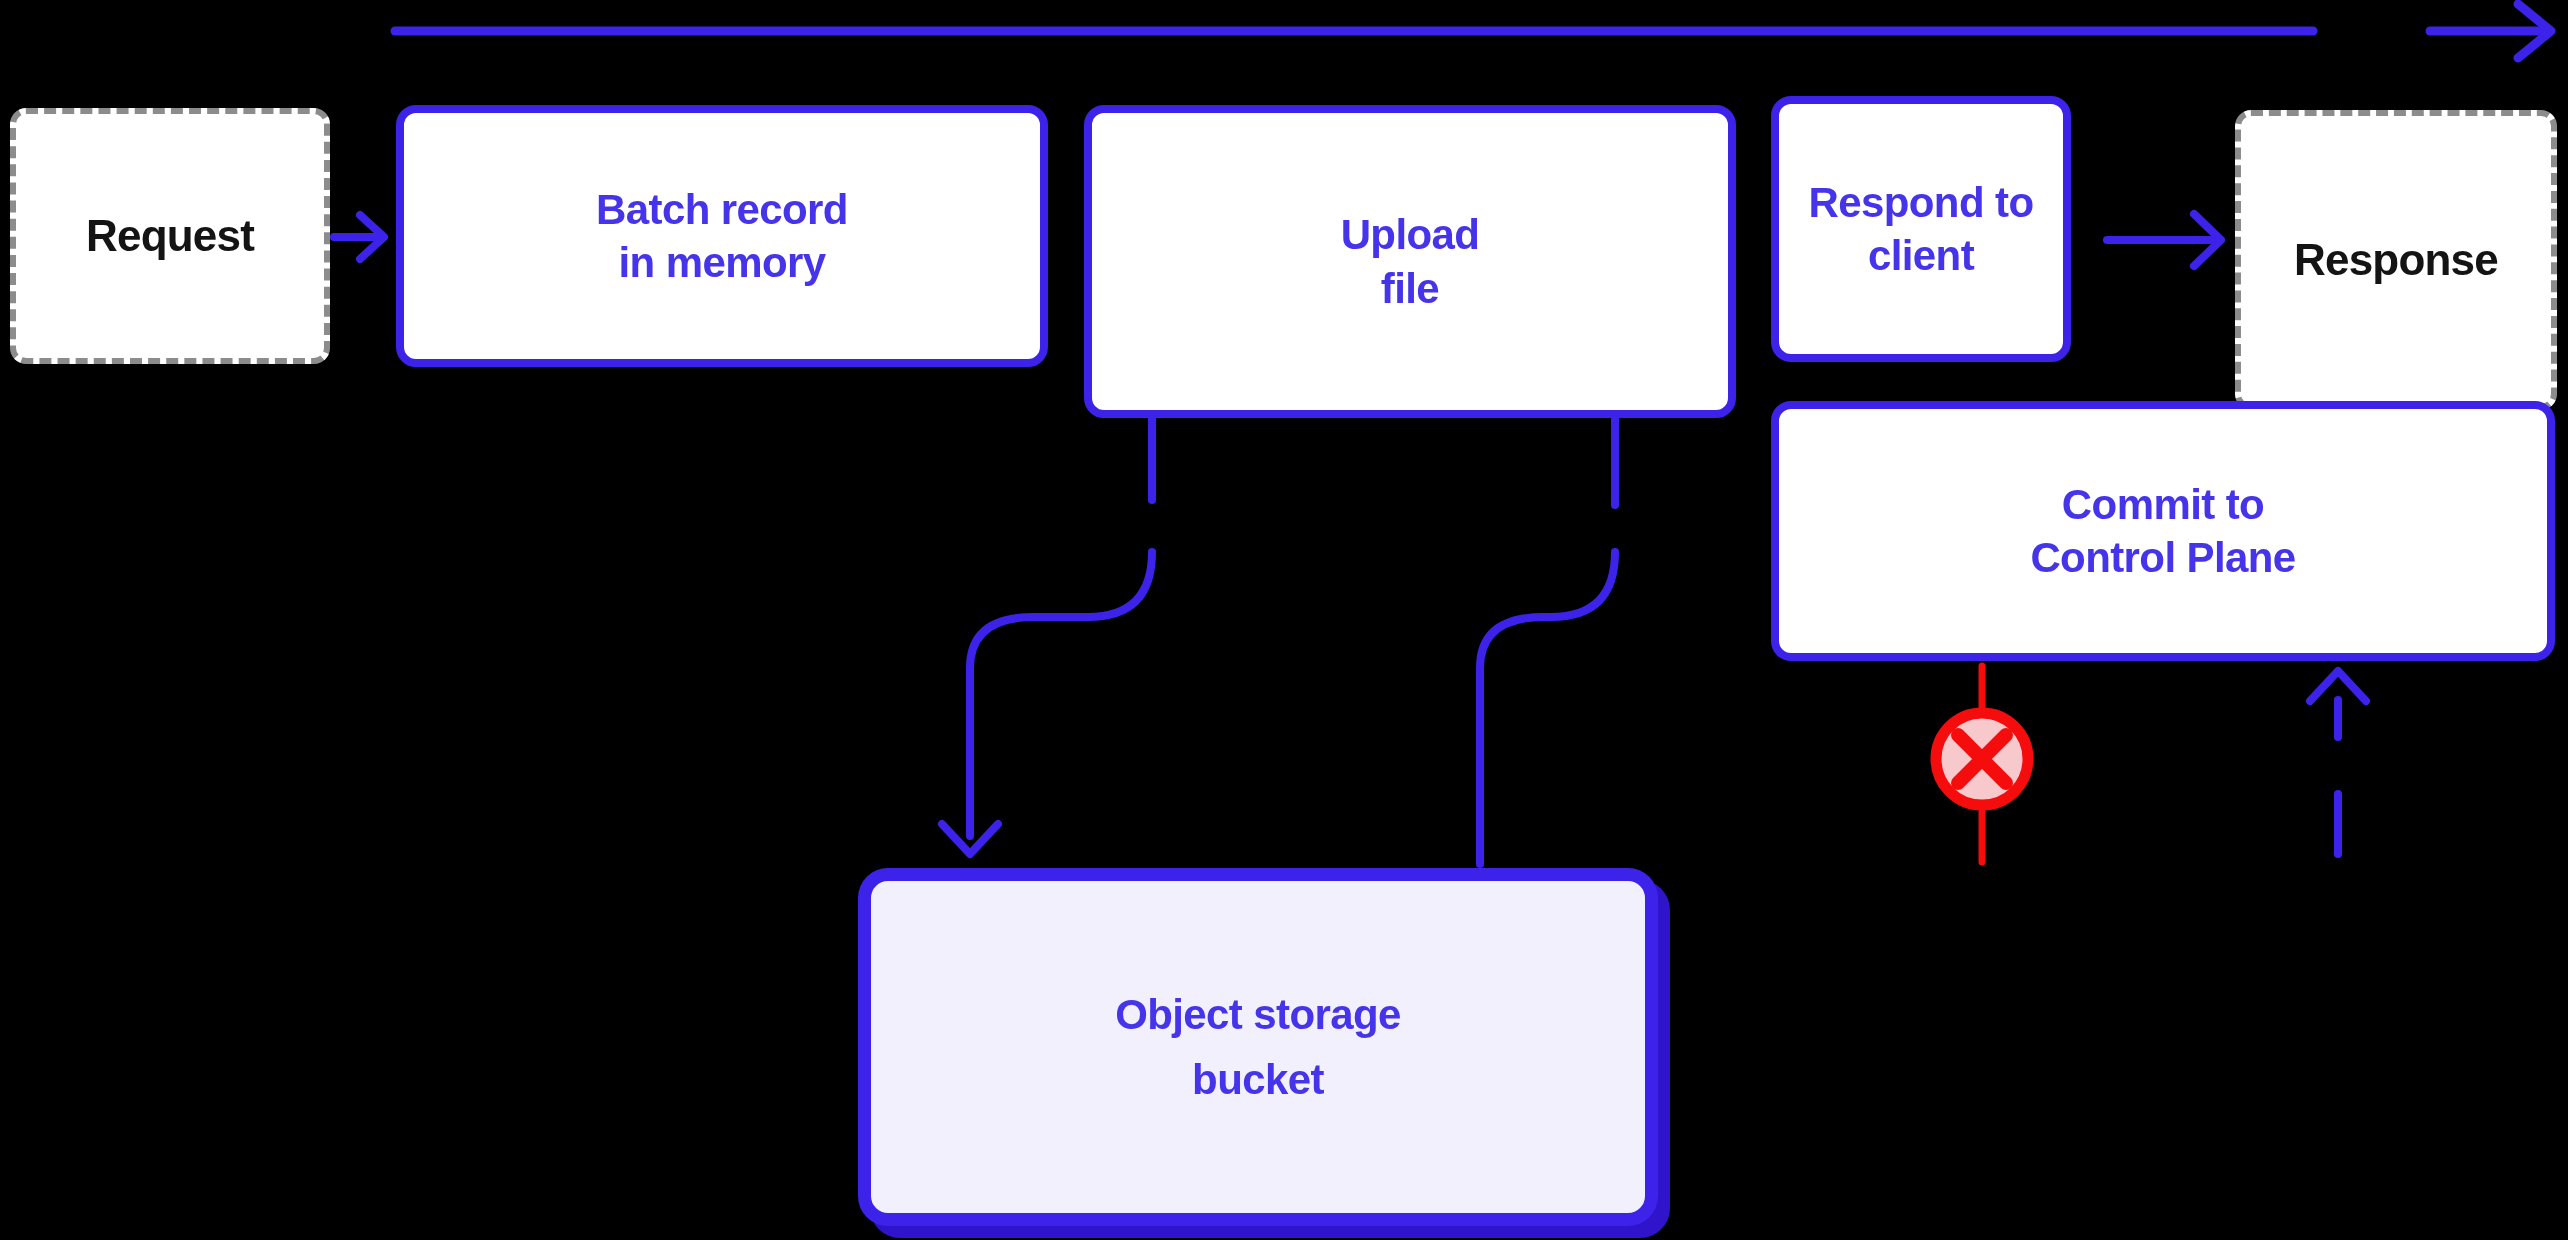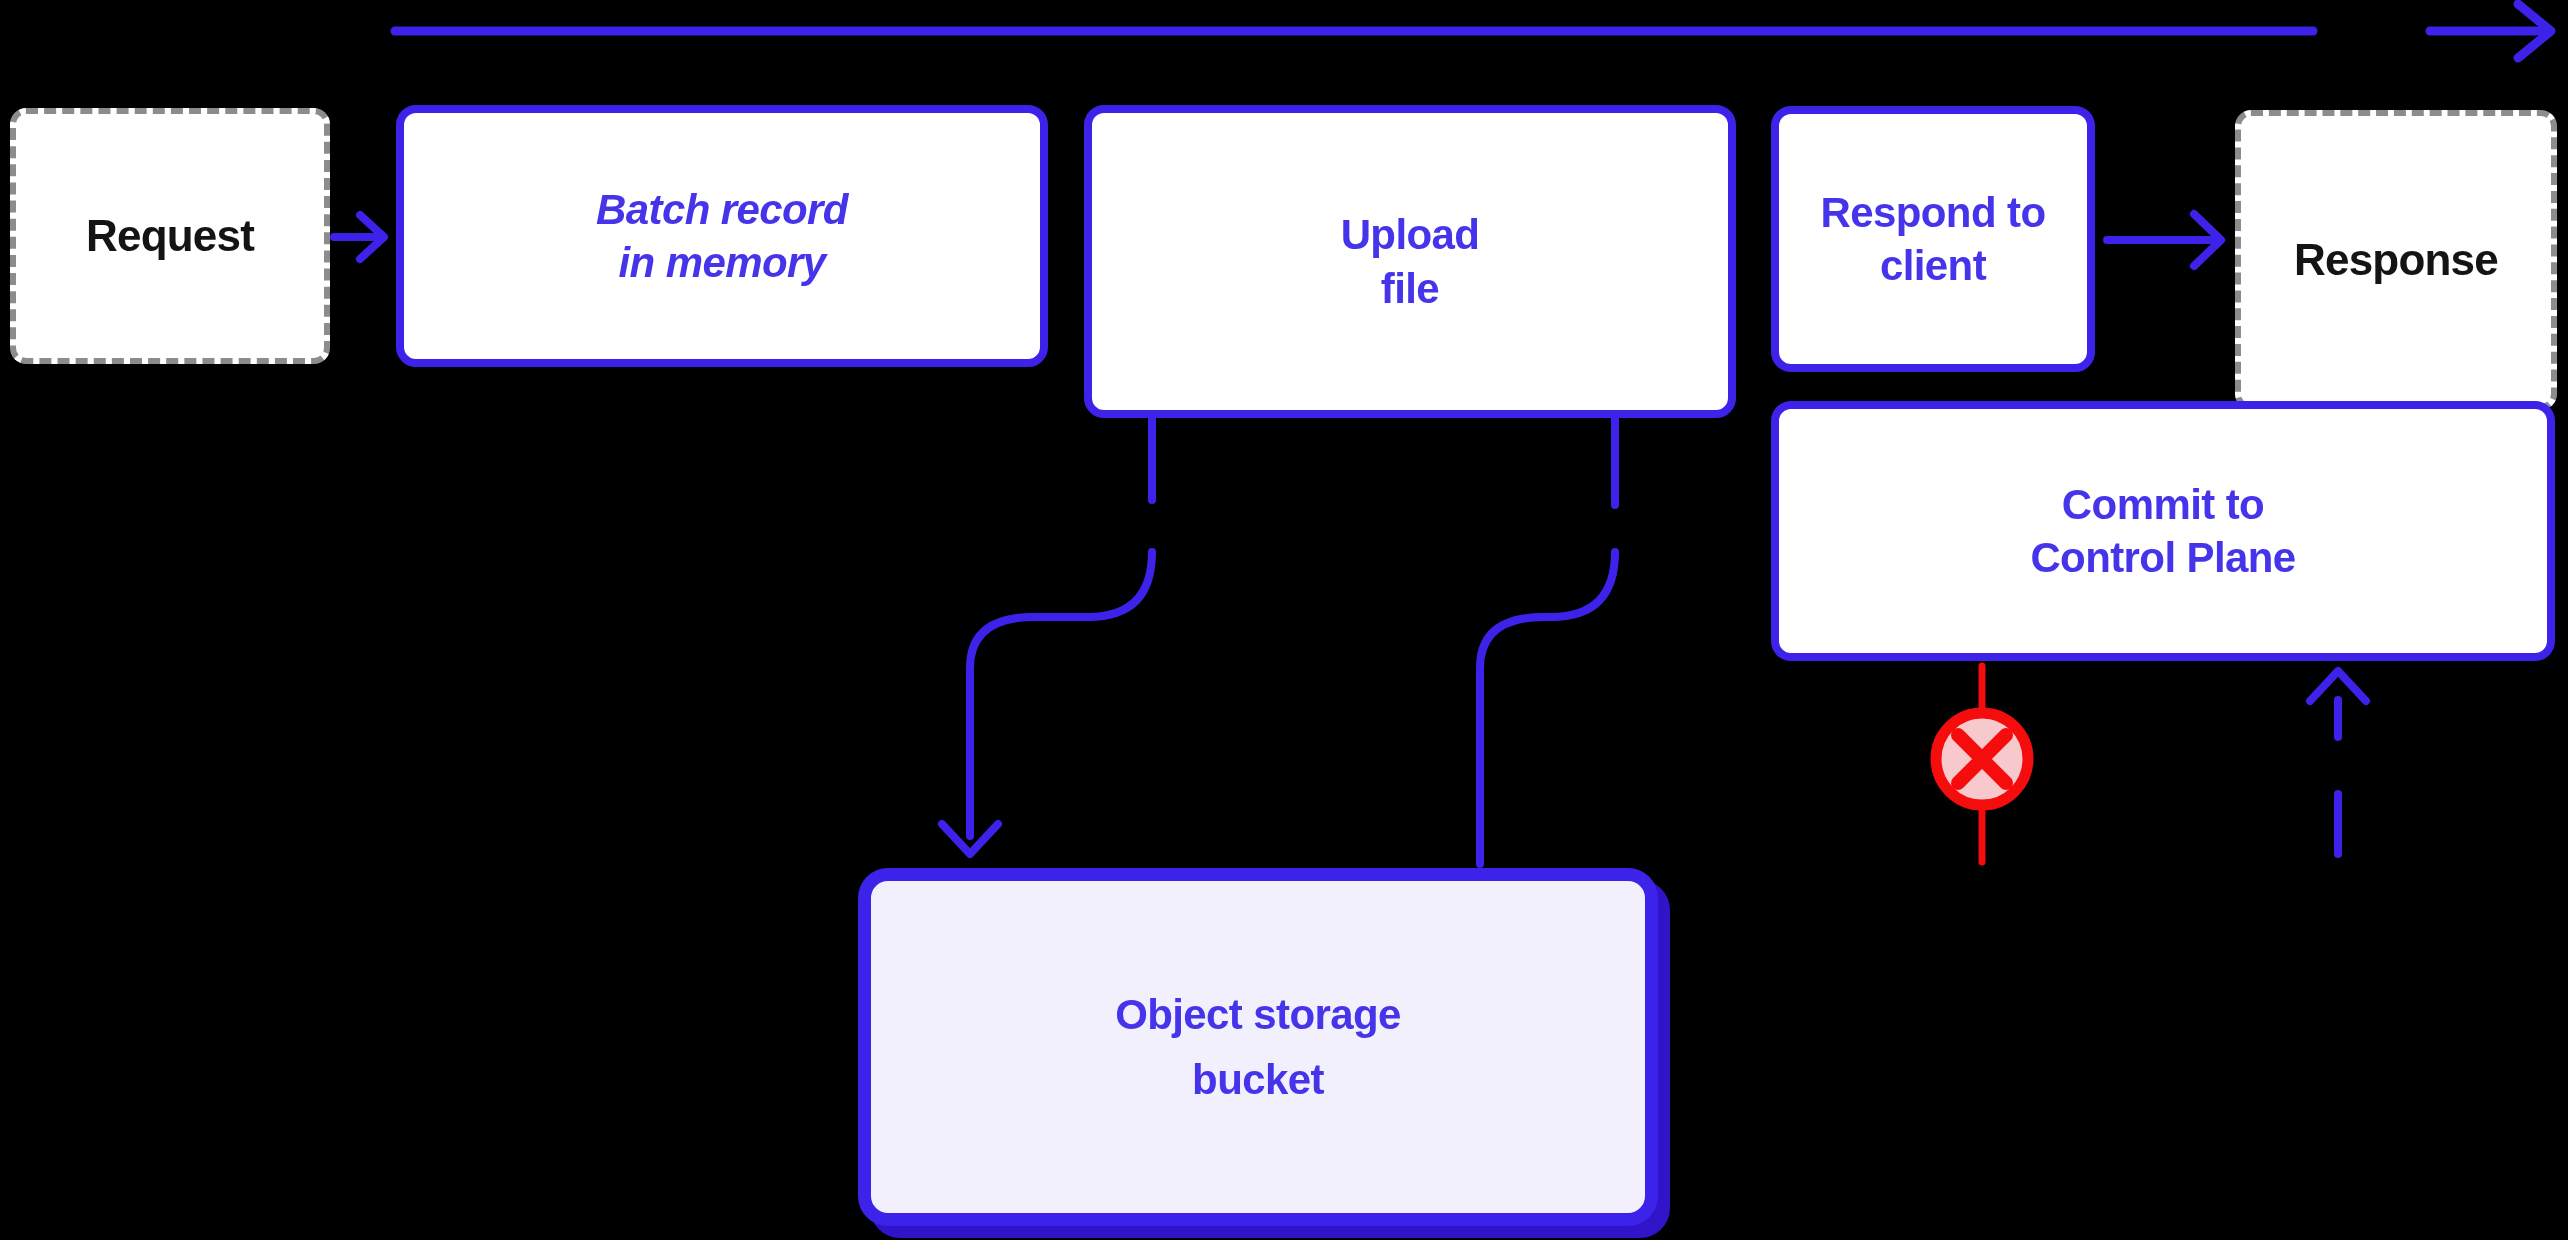--- a/index.html
+++ b/index.html
@@ -52,23 +52,23 @@
   .light{
     background:var(--node-fill-light);
     border:13px solid var(--accent-blue);
     border-radius:30px;
     box-shadow:12px 12px 0 var(--shadow-blue);
   }
   .light .label{line-height:1.55;}
 
   
   #node-request {left:10px;   top:108px; width:320px; height:256px;}
-  #node-batch   {left:396px; top:105px; width:652px; height:262px;font-style:italic;}
+  #node-batch   {left:396px; top:105px; width:652px; height:262px;}
   #node-upload  {left:1084px;top:105px; width:652px; height:313px;}
-  #node-respond {left:1771px;top:106px; width:324px; height:266px;}
+  #node-respond {left:1771px;top:96px; width:300px; height:266px;}
   #node-response{left:2235px;top:110px; width:322px; height:300px;}
   #node-commit  {left:1771px;top:401px; width:784px; height:260px;}
   #node-object  {left:858px; top:868px; width:800px; height:358px;}
   #node-control {left:1766px;top:868px; width:788px; height:358px;}
 
   .stroke-blue{stroke:var(--accent-blue);fill:none;stroke-linecap:round;stroke-linejoin:round;}
   .stroke-red{stroke:var(--error-red);fill:none;stroke-linecap:round;}
   .err-circle{fill:var(--error-fill);stroke:var(--error-red);stroke-width:11;}
 </style>
 </head>

